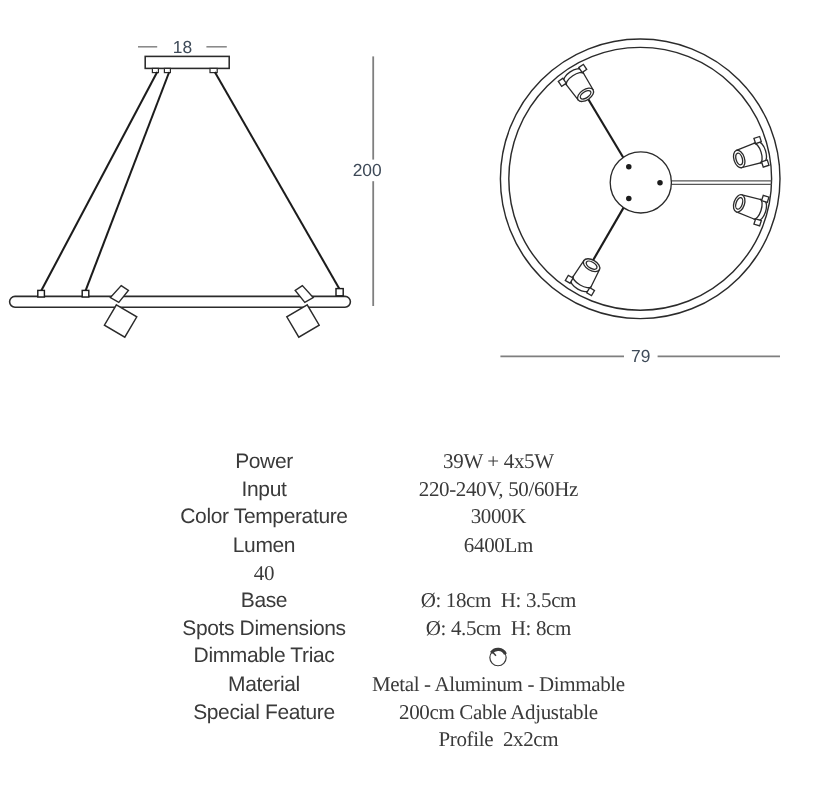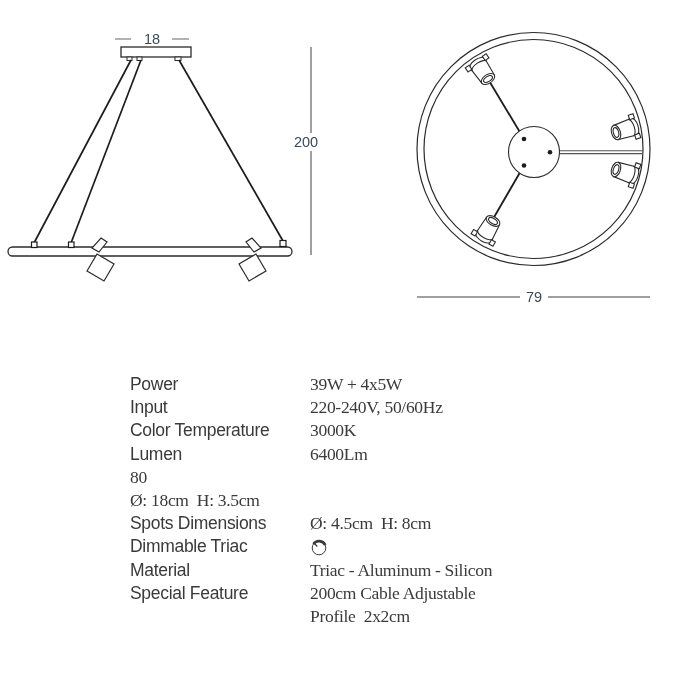--- a/index.html
+++ b/index.html
@@ -24,20 +24,21 @@
     left:130px;
     top:373px;
   }
   .spec-row {
     display:grid;
     grid-template-columns:180px auto;
     line-height:23.2px;
     font-size:17.5px;
     letter-spacing:-0.3px;
     color:#3a3a3a;
+    text-align:center;
   }
   .spec-label { white-space:pre-wrap; }
   .spec-value { white-space:pre-wrap;font-family:Liberation Serif, serif; }
   .icon-wrap svg { vertical-align:-4px; }
 </style>
 </head>
 <body>
 
 <svg id="side-view" class="diagram" width="340" height="330" viewBox="0 0 340 330">
 
@@ -142,47 +143,48 @@
     <div class="spec-label">Color Temperature</div>
     <div class="spec-value"><span>3000K</span></div>
   </div>
 
   <div class="spec-row">
     <div class="spec-label">Lumen</div>
     <div class="spec-value"><span>6400Lm</span></div>
   </div>
 
   <div class="spec-row">
-    <div class="spec-value"><span>80</span></div>
+    <div class="spec-value"><span>40</span></div>
   </div>
 
   <div class="spec-row">
   </div>
 
   <div class="spec-row">
+    <div class="spec-label">Base</div>
     <div class="spec-value"><span>Ø: 18cm  H: 3.5cm</span></div>
   </div>
 
   <div class="spec-row">
     <div class="spec-label">Spots Dimensions</div>
     <div class="spec-value"><span>Ø: 4.5cm  H: 8cm</span></div>
   </div>
 
   <div class="spec-row">
     <div class="spec-label">Dimmable Triac</div>
     <div class="spec-value"><span></span><span class="icon-wrap"><svg width="18" height="18" viewBox="0 0 18 18">
            <circle cx="9" cy="10" r="6.8" fill="none" stroke="#3a3a3a" stroke-width="1"></circle>
            <path d="M3.4,6.1 A6.8,6.8 0 0 1 15.2,7.1" fill="none" stroke="#3a3a3a" stroke-width="2.6"></path>
            <path d="M4.1,5 L7.3,8.5" stroke="#3a3a3a" stroke-width="1.2"></path>
          </svg></span></div>
   </div>
 
   <div class="spec-row">
     <div class="spec-label">Material</div>
-    <div class="spec-value"><span>Triac - Aluminum - Silicon</span></div>
+    <div class="spec-value"><span>Metal - Aluminum - Dimmable</span></div>
   </div>
 
   <div class="spec-row">
     <div class="spec-label">Special Feature</div>
     <div class="spec-value"><span>200cm Cable Adjustable</span></div>
   </div>
 
   <div class="spec-row">
     <div class="spec-label"></div>
   </div>

